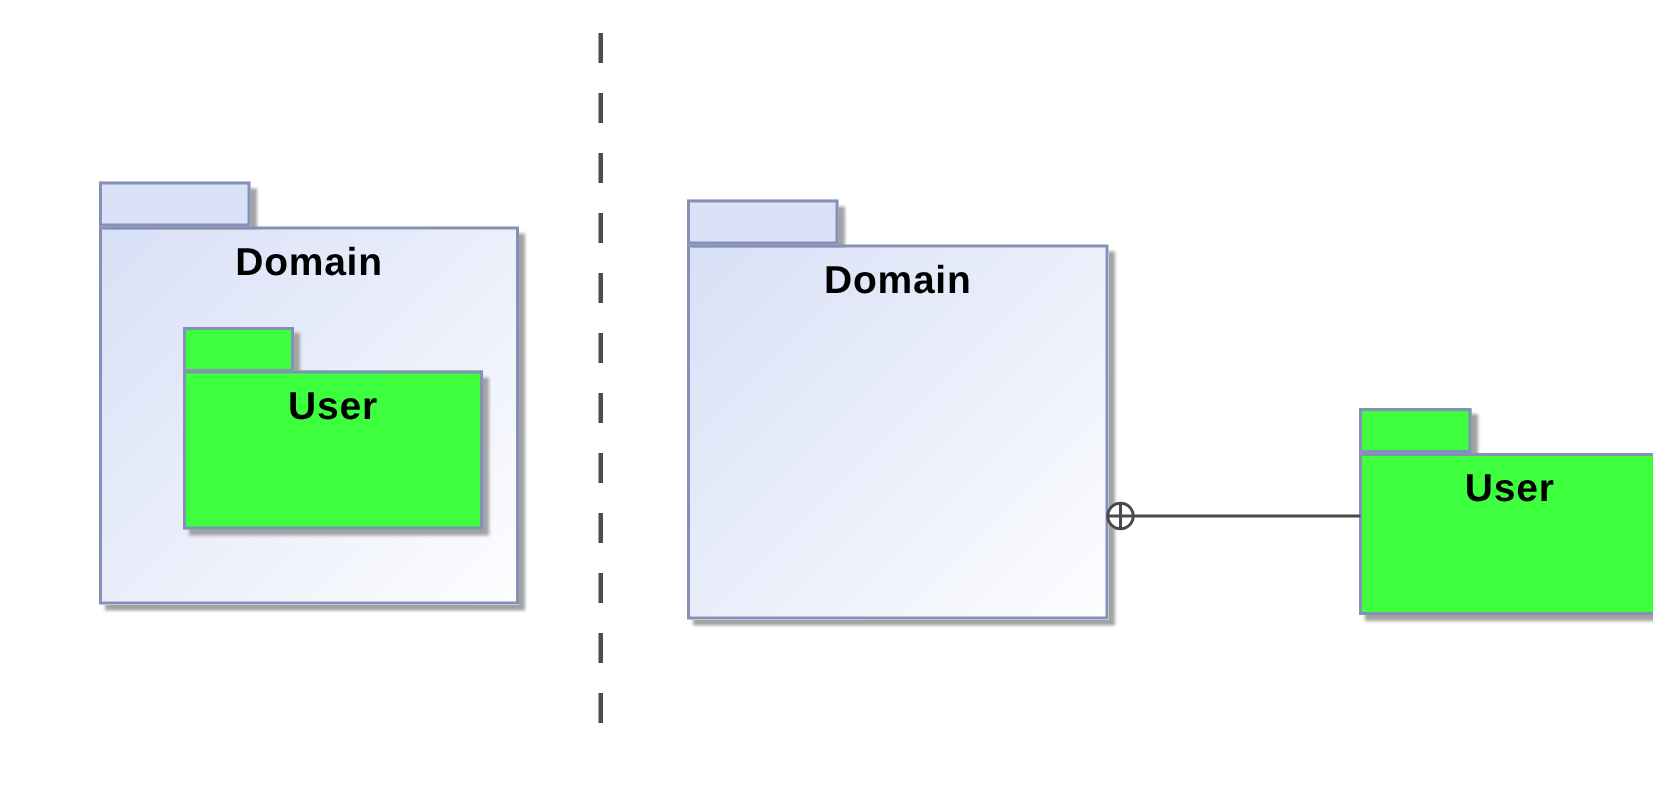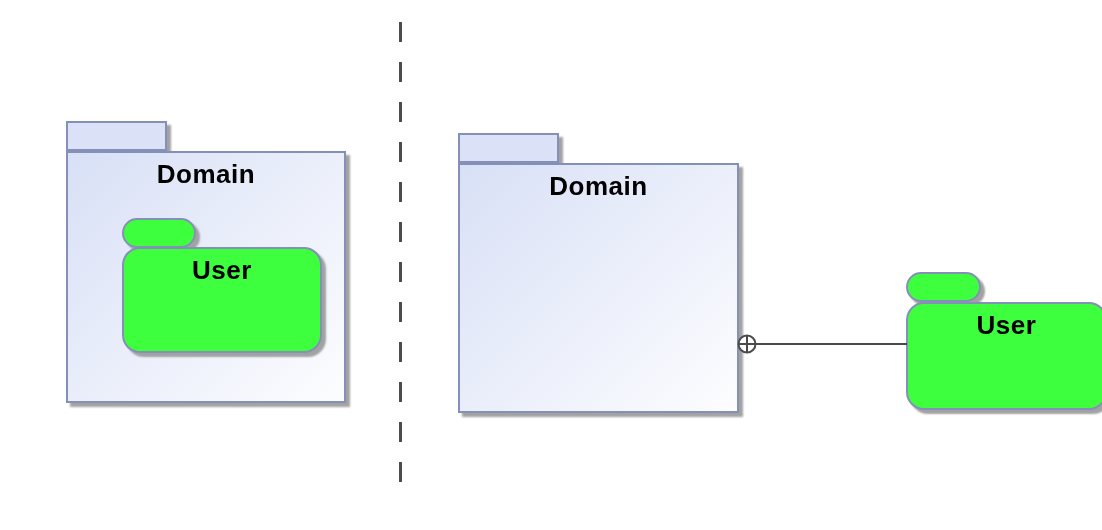--- a/index.html
+++ b/index.html
@@ -27,21 +27,21 @@
     position: absolute;
     box-sizing: border-box;
     border: 2px solid var(--package-border);
     box-shadow: 4px 4px 2px var(--shadow);
     text-align: center;
   }
   .blue-fill {
     background: linear-gradient(135deg, var(--package-fill-top) 0%, var(--package-fill-bottom) 100%);
   }
   .blue-tab-fill { background: var(--package-tab-fill); }
-  .green-fill { background: var(--nested-fill); border-radius: 18px; }
+  .green-fill { background: var(--nested-fill); }
   .pkg-label {
     display: inline-block;
     margin-top: 7px;
     font-size: 26px;
     font-weight: bold;
     color: var(--label-color);
     letter-spacing: 0.5px;
     line-height: 1.15;
     user-select: none;
   }

